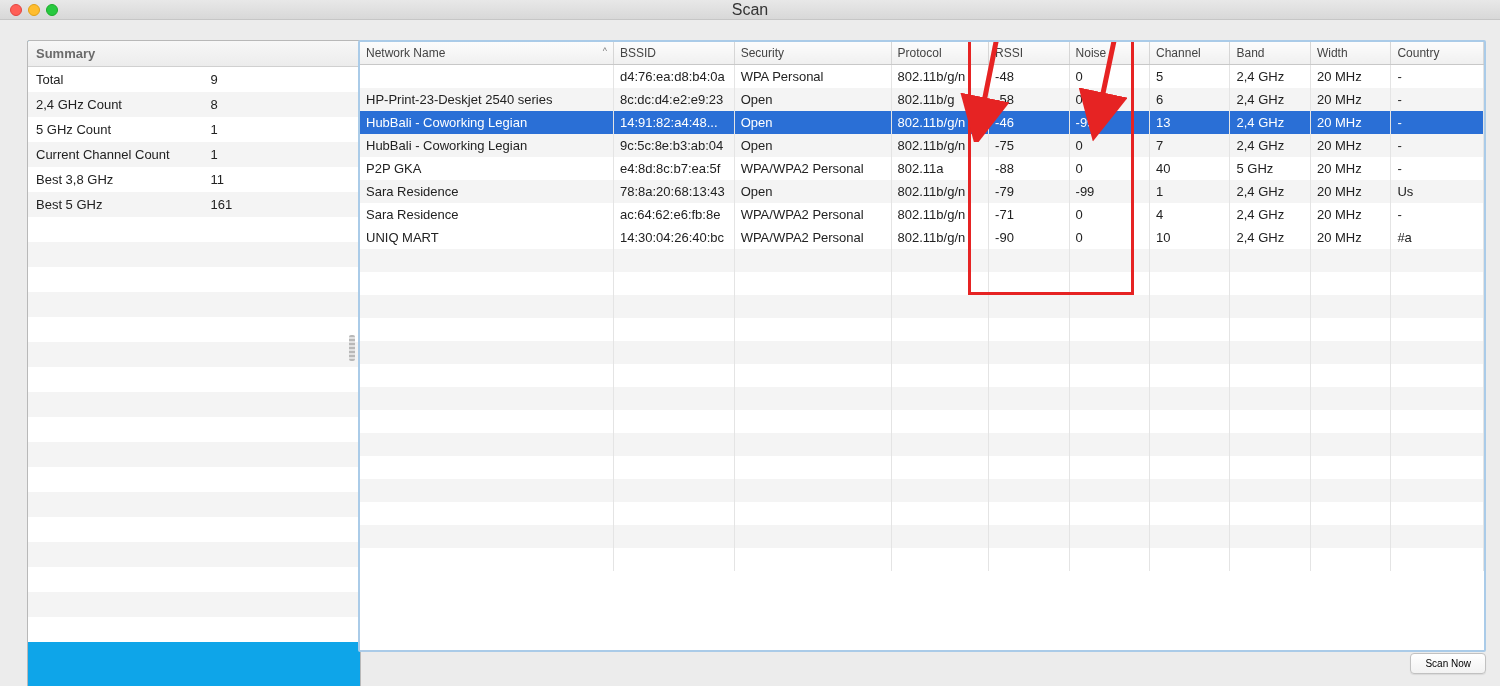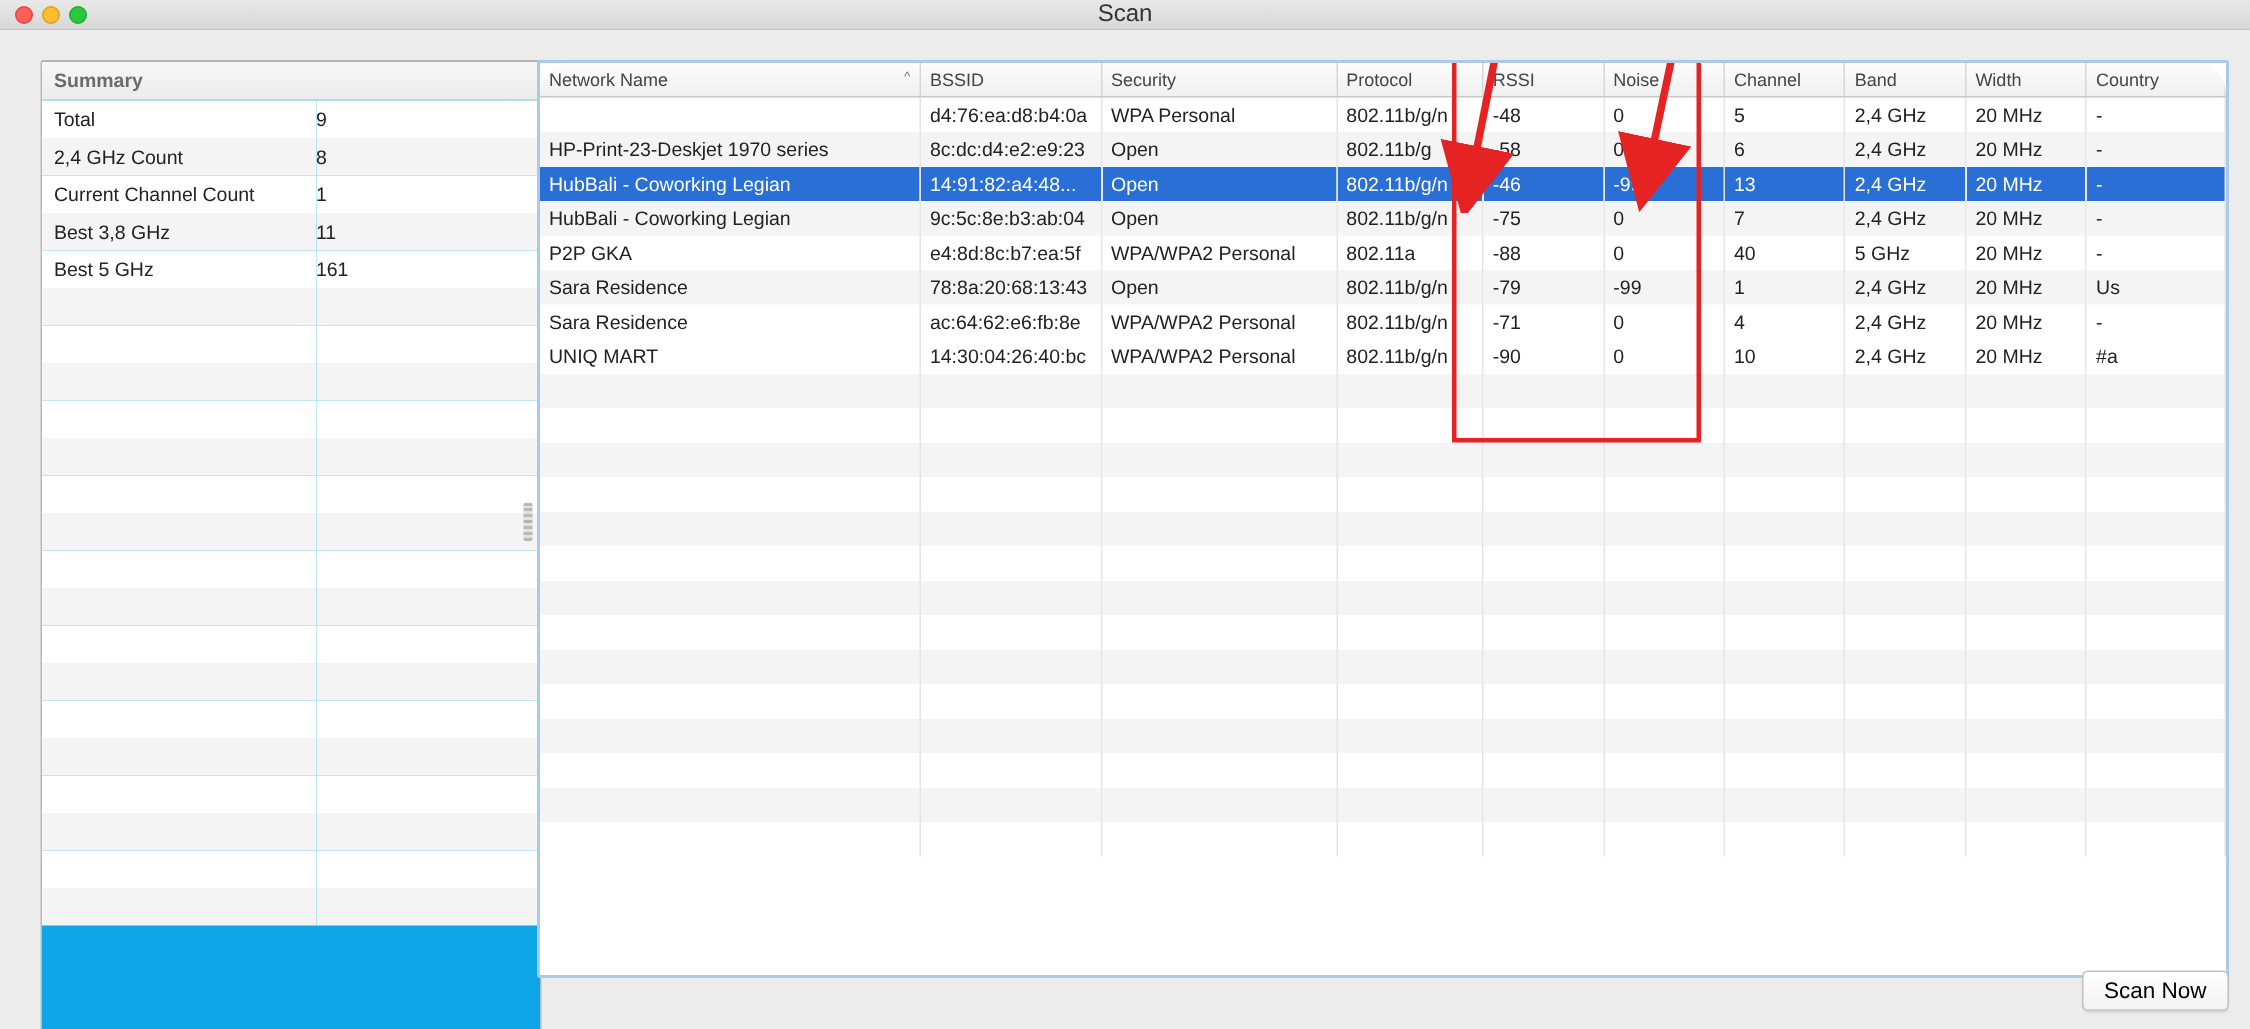--- a/index.html
+++ b/index.html
@@ -19,21 +19,21 @@
 .summary { position: absolute; left: 27px; top: 20px; width: 334px; height: 678px; border: 1px solid #b8b8b8; background: #0ea5e9; border-radius: 2px; overflow: hidden; font-size: 13px; }
 .summary-head { background: linear-gradient(#f7f7f7,#ececec); padding: 5px 8px; font-weight: 600; color: #6b6b6b; border-bottom: 1px solid #d0d0d0; }
 .summary table { width: 100%; border-collapse: collapse; }
 .summary td { padding: 5px 8px; }
 .summary td.val { padding-left: 0; }
 .summary tr:nth-child(even) td { background: #f4f4f4; }
 .summary tr:nth-child(odd) td { background: #fff; }
 
 
 .main { position: absolute; left: 358px; right: 14px; top: 20px; height: 612px; border: 2px solid #aacbe8; background: #fff; border-radius: 2px; overflow: hidden; font-size: 13px; }
-.main-scroll { position: absolute; inset: 0; overflow: hidden; border-radius: 21px; }
+.main-scroll { position: absolute; inset: 0; overflow: hidden; }
 .main table { width: 100%; border-collapse: collapse; table-layout: fixed; }
 .main thead th { background: linear-gradient(#fcfcfc,#f0f0f0); font-weight: 400; text-align: left; padding: 4px 6px; border-right: 1px solid #d6d6d6; border-bottom: 1px solid #c8c8c8; color: #444; font-size: 12px; white-space: nowrap; }
 .main thead th .sort { float: right; font-size: 9px; color: #777; }
 .main tbody td { padding: 4px 6px; border-right: 1px solid #e4e4e4; white-space: nowrap; overflow: hidden; text-overflow: ellipsis; }
 .main tbody tr.even td { background: #f4f4f4; }
 .main tbody tr.odd  td { background: #fff; }
 .main tbody tr.selected td { background: #2a6fd6 !important; color: #fff; }
 
 
 .c-name   { width: 252px; }
@@ -47,21 +47,21 @@
 .c-width  { width: 80px; }
 .c-country{ width: 92px; }
 
 
 .annot { position: absolute; pointer-events: none; }
 #highlight-box { left: 608px; top: -20px; width: 166px; height: 273px; border: 3px solid #e62323; background: rgba(255,0,0,0); }
 #arrow1 { left: 600px; top: -20px; }
 #arrow2 { left: 698px; top: -20px; }
 
 
-.scan-btn { position: absolute; right: 14px; bottom: 12px; background: linear-gradient(#fff,#f2f2f2); border: 1px solid #c1c1c1; border-radius: 4px; padding: 4px 14px; font-size: 15px; box-shadow: 0 1px 1px rgba(0,0,0,.08); cursor: pointer; }
+.scan-btn { position: absolute; right: 14px; bottom: 12px; background: linear-gradient(#fff,#f2f2f2); border: 1px solid #c1c1c1; border-radius: 4px; padding: 4px 14px; font-size: 10px; box-shadow: 0 1px 1px rgba(0,0,0,.08); cursor: pointer; }
 
 
 .splitter { position: absolute; left: 349px; top: 315px; width: 6px; height: 26px; background: repeating-linear-gradient(#b8b8b8,#b8b8b8 2px,#e1e1e1 2px,#e1e1e1 4px); border-radius: 2px; }
 </style>
 </head>
 <body>
 
 <div class="titlebar">
   <span class="close-btn"></span>
   <span class="min-btn"></span>
@@ -75,20 +75,24 @@
     <div class="summary-head">Summary</div>
     <table>
         <tbody id="summary-body">
           <tr>
             <td style="width: 55%;">Total</td>
             <td class="val">9</td>
           </tr>
           <tr>
             <td style="width: 55%;">2,4 GHz Count</td>
             <td class="val">8</td>
+          </tr>
+          <tr>
+            <td style="width: 55%;">5 GHz Count</td>
+            <td class="val">1</td>
           </tr>
           <tr>
             <td style="width: 55%;">Current Channel Count</td>
             <td class="val">1</td>
           </tr>
           <tr>
             <td style="width: 55%;">Best 3,8 GHz</td>
             <td class="val">11</td>
           </tr>
           <tr>
@@ -205,21 +209,21 @@
               <td>WPA Personal</td>
               <td>802.11b/g/n</td>
               <td>-48</td>
               <td>0</td>
               <td>5</td>
               <td>2,4 GHz</td>
               <td>20 MHz</td>
               <td>-</td>
             </tr>
             <tr class="even">
-              <td>HP-Print-23-Deskjet 1970 series</td>
+              <td>HP-Print-23-Deskjet 2540 series</td>
               <td>8c:dc:d4:e2:e9:23</td>
               <td>Open</td>
               <td>802.11b/g</td>
               <td>-58</td>
               <td>0</td>
               <td>6</td>
               <td>2,4 GHz</td>
               <td>20 MHz</td>
               <td>-</td>
             </tr>

